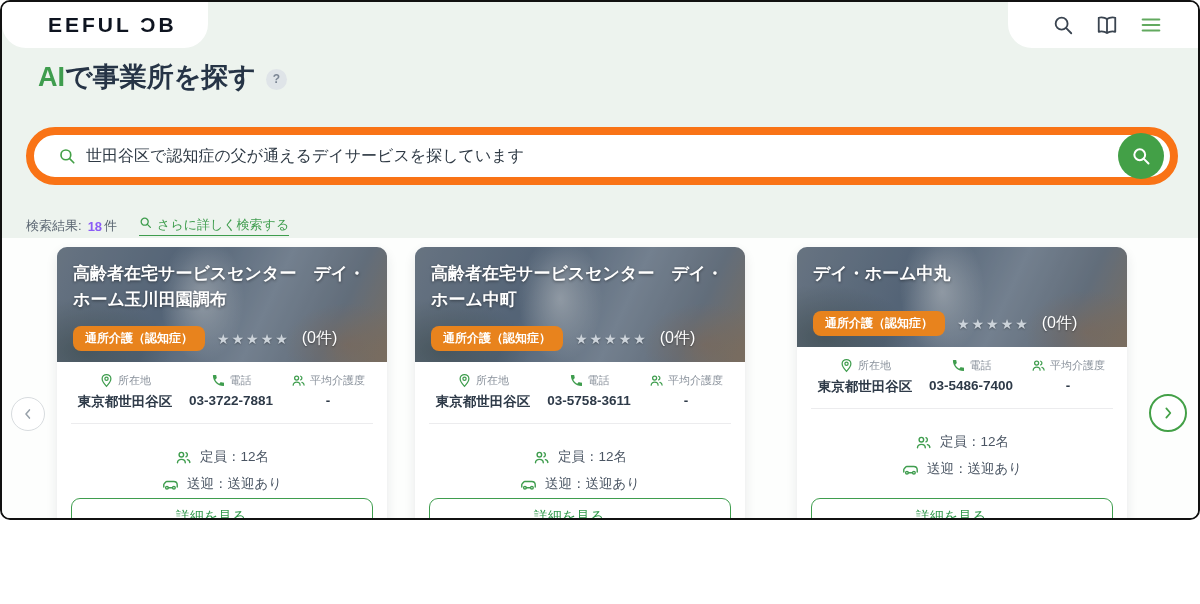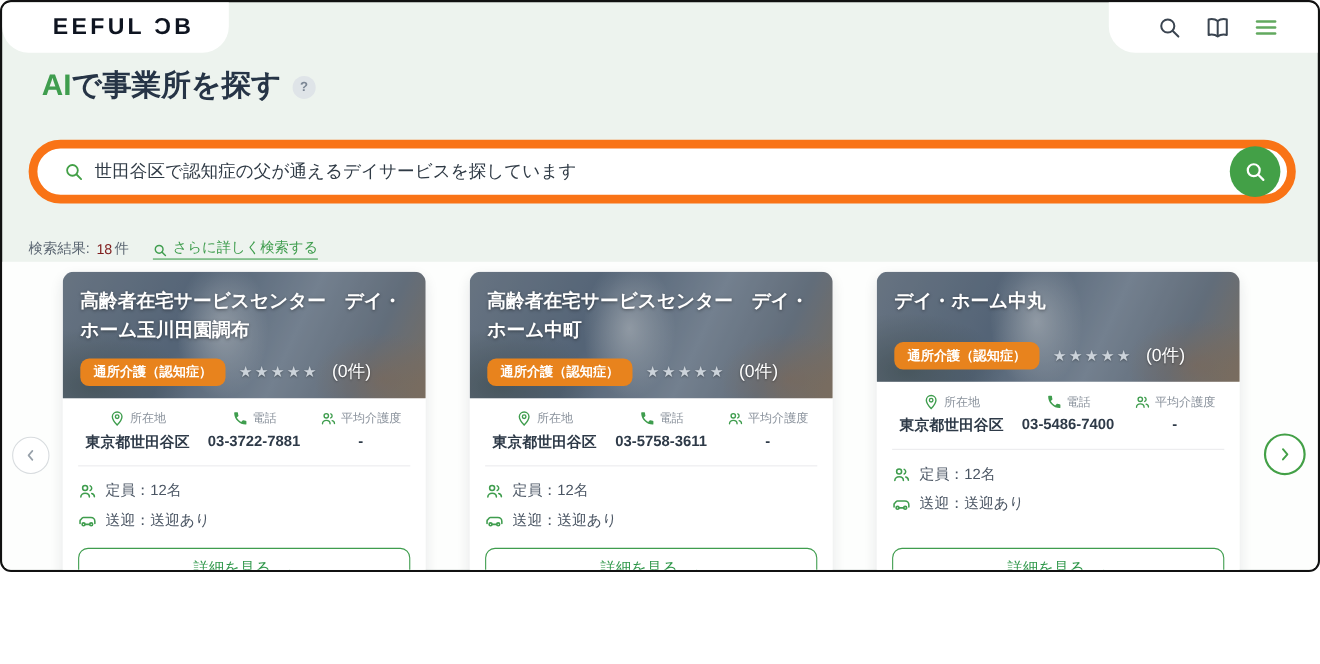--- a/index.html
+++ b/index.html
@@ -42,30 +42,30 @@
     font-family:inherit; background:transparent;
   }
   .search-submit {
     width:46px; height:46px; border-radius:50%; background:#43a047; border:none; cursor:pointer;
     display:flex; align-items:center; justify-content:center; flex:0 0 auto;
   }
   .search-submit svg { width:20px; height:20px; }
 
   
   .results-row { position:absolute; left:24px; top:214px; display:flex; align-items:center; font-size:13px; color:#5b6672; gap:6px; }
-  .results-count { color:#7f1d1d; font-weight:400; }
-  .refine-link { display:flex; align-items:flex-end; gap:5px; color:#3f9d4e; margin-left:16px; cursor:pointer; border-bottom:1px solid #3f9d4e; padding-bottom:1px; }
+  .results-count { color:#8b5cf6; font-weight:700; }
+  .refine-link { display:flex; align-items:flex-start; gap:5px; color:#3f9d4e; margin-left:16px; cursor:pointer; border-bottom:1px solid #3f9d4e; padding-bottom:1px; }
   .refine-link svg { width:13px; height:13px; }
 
   
   .card {
     position:absolute; top:245px; width:330px; height:305px; background:#fff; border-radius:10px;
     box-shadow:0 5px 12px rgba(30,40,50,.10); overflow:hidden; display:flex; flex-direction:column;
   }
-  .card1 { left:55px; } .card2 { left:425px; } .card3 { left:795px; }
+  .card1 { left:55px; } .card2 { left:413px; } .card3 { left:795px; }
   .card-img {
     position:relative; height:115px; flex:0 0 auto; padding:14px 16px;
     background:
       radial-gradient(ellipse 60px 90px at 44% 45%, rgba(228,232,234,.55), transparent 70%),
       radial-gradient(ellipse 90px 60px at 88% 85%, rgba(160,120,85,.45), transparent 70%),
       radial-gradient(ellipse 120px 70px at 8% 90%, rgba(60,75,70,.5), transparent 75%),
       linear-gradient(115deg,#7d8a98 0%,#64768a 35%,#8c9aa9 62%,#76828f 82%,#93836f 100%);
   }
   .card3 .card-img { height:100px; }
   .card-img::before { content:""; position:absolute; inset:0; background:rgba(28,38,48,.22); }
@@ -74,21 +74,21 @@
   .badge { background:#e8831d; color:#fff; font-size:12px; font-weight:700; padding:4px 12px; border-radius:8px; white-space:nowrap; }
   .stars { color:#ccd3da; font-size:14px; letter-spacing:2px; text-shadow:0 1px 2px rgba(0,0,0,.3); }
   .review-count { color:#fff; font-size:16px; text-shadow:0 1px 2px rgba(0,0,0,.4); }
 
   .card-body { flex:1; display:flex; flex-direction:column; padding:11px 14px 16px; }
   .info-grid { display:grid; grid-template-columns:1.2fr 1.15fr 1fr; border-bottom:1px solid #ececee; padding-bottom:12px; }
   .info-col { display:flex; flex-direction:column; align-items:center; gap:5px; }
   .info-label { display:flex; align-items:center; gap:4px; font-size:11px; color:#8a929c; }
   .info-label svg { width:15px; height:15px; }
   .info-value { font-size:13.5px; font-weight:700; color:#2e3a48; }
-  .features { margin-top:13px; display:flex; flex-direction:column; gap:9px; }
+  .features { margin-top:24px; display:flex; flex-direction:column; gap:9px;align-items:center; }
   .feature { display:flex; align-items:center; gap:8px; font-size:13.5px; color:#4a5563; }
   .feature svg { width:17px; height:17px; }
   .details-btn {
     margin-top:auto; height:38px; border:1.5px solid #3f9d4e; border-radius:9px; background:#fff;
     color:#2e9749; font-size:14px; font-weight:400; display:flex; align-items:center; justify-content:center;
     gap:8px; cursor:pointer; font-family:inherit;
   }
 
   
   .nav-circle { position:absolute; border-radius:50%; background:#fff; display:flex; align-items:center; justify-content:center; cursor:pointer; }

